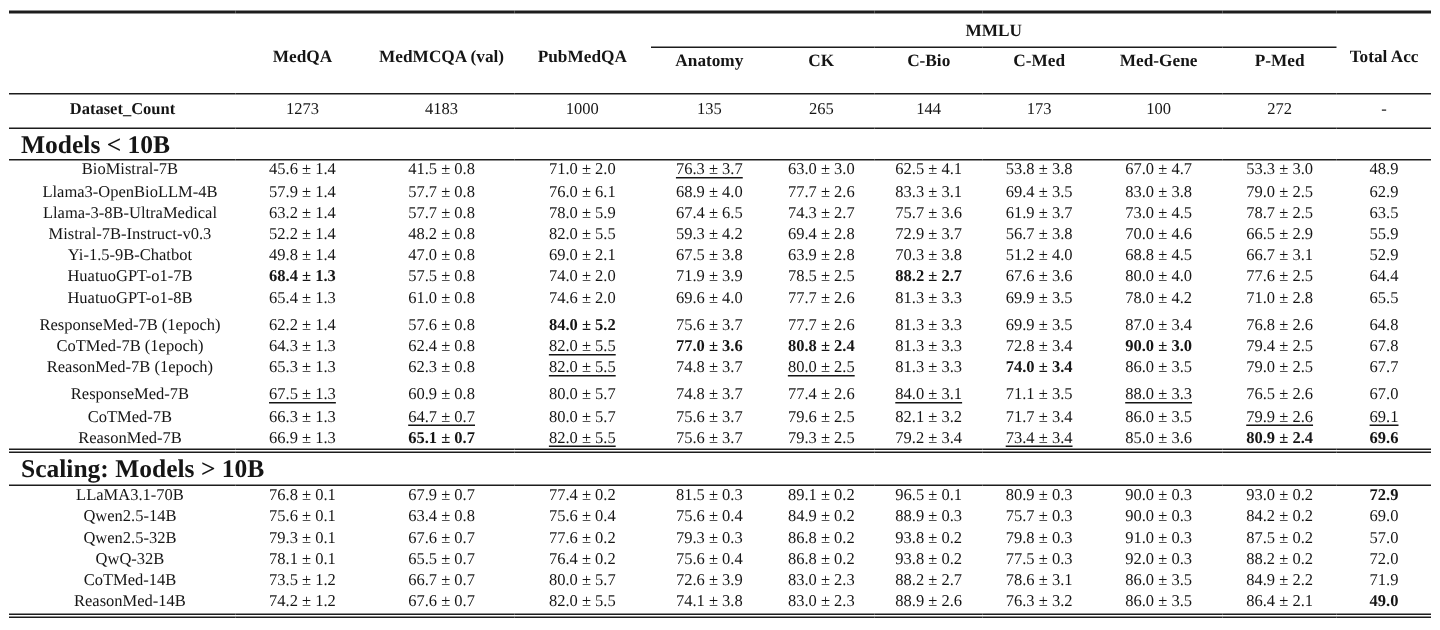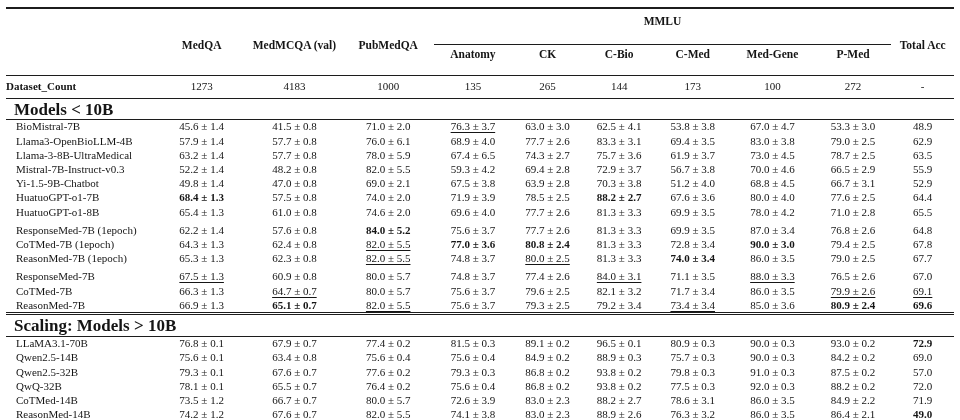--- a/index.html
+++ b/index.html
@@ -15,34 +15,34 @@
     border-bottom:3px double #1c1c1c;
   }
   th,td{
     font-size:11px;line-height:13.2px;padding:0;
     text-align:center;white-space:nowrap;overflow:hidden;
     font-weight:normal;
   }
   thead th{font-weight:bold;font-size:11.5px;vertical-align:middle;}
   thead tr.top-row th{padding-top:6px;}
   thead tr.sub-row th{padding:3px 0 14px 0;}
-  th.mmlu-span{border-bottom:1px solid #1c1c1c;padding-top:5px;padding-bottom:16px;text-align:center;}
+  th.mmlu-span{border-bottom:1px solid #1c1c1c;padding-top:5px;padding-bottom:3px;text-align:center;}
   tr.dataset-row td{
     border-top:1px solid #1c1c1c;border-bottom:1px solid #1c1c1c;
     padding:4px 0;
   }
   tr.dataset-row td.model{font-weight:bold;}
   tr.section-row td{
     border-bottom:1px solid #1c1c1c;
     text-align:left;font-weight:bold;font-size:17px;
     padding:4px 0 3px 8px;
   }
   tr.section-row.heavy td{border-top:3px double #1c1c1c;}
   tbody td{padding:0.5px 0;}
-  td.model{text-align:left;padding-left:10px;}
+  td.model{text-align:center;padding-left:10px;}
   tr.group-start td{padding-top:4.5px;}
   .b{font-weight:bold;}
   .u{text-decoration:underline;text-underline-offset:2px;text-align:center;}
 </style>
 </head>
 <body>
 
 <div class="page">
   <table id="results-table">
     <colgroup>

